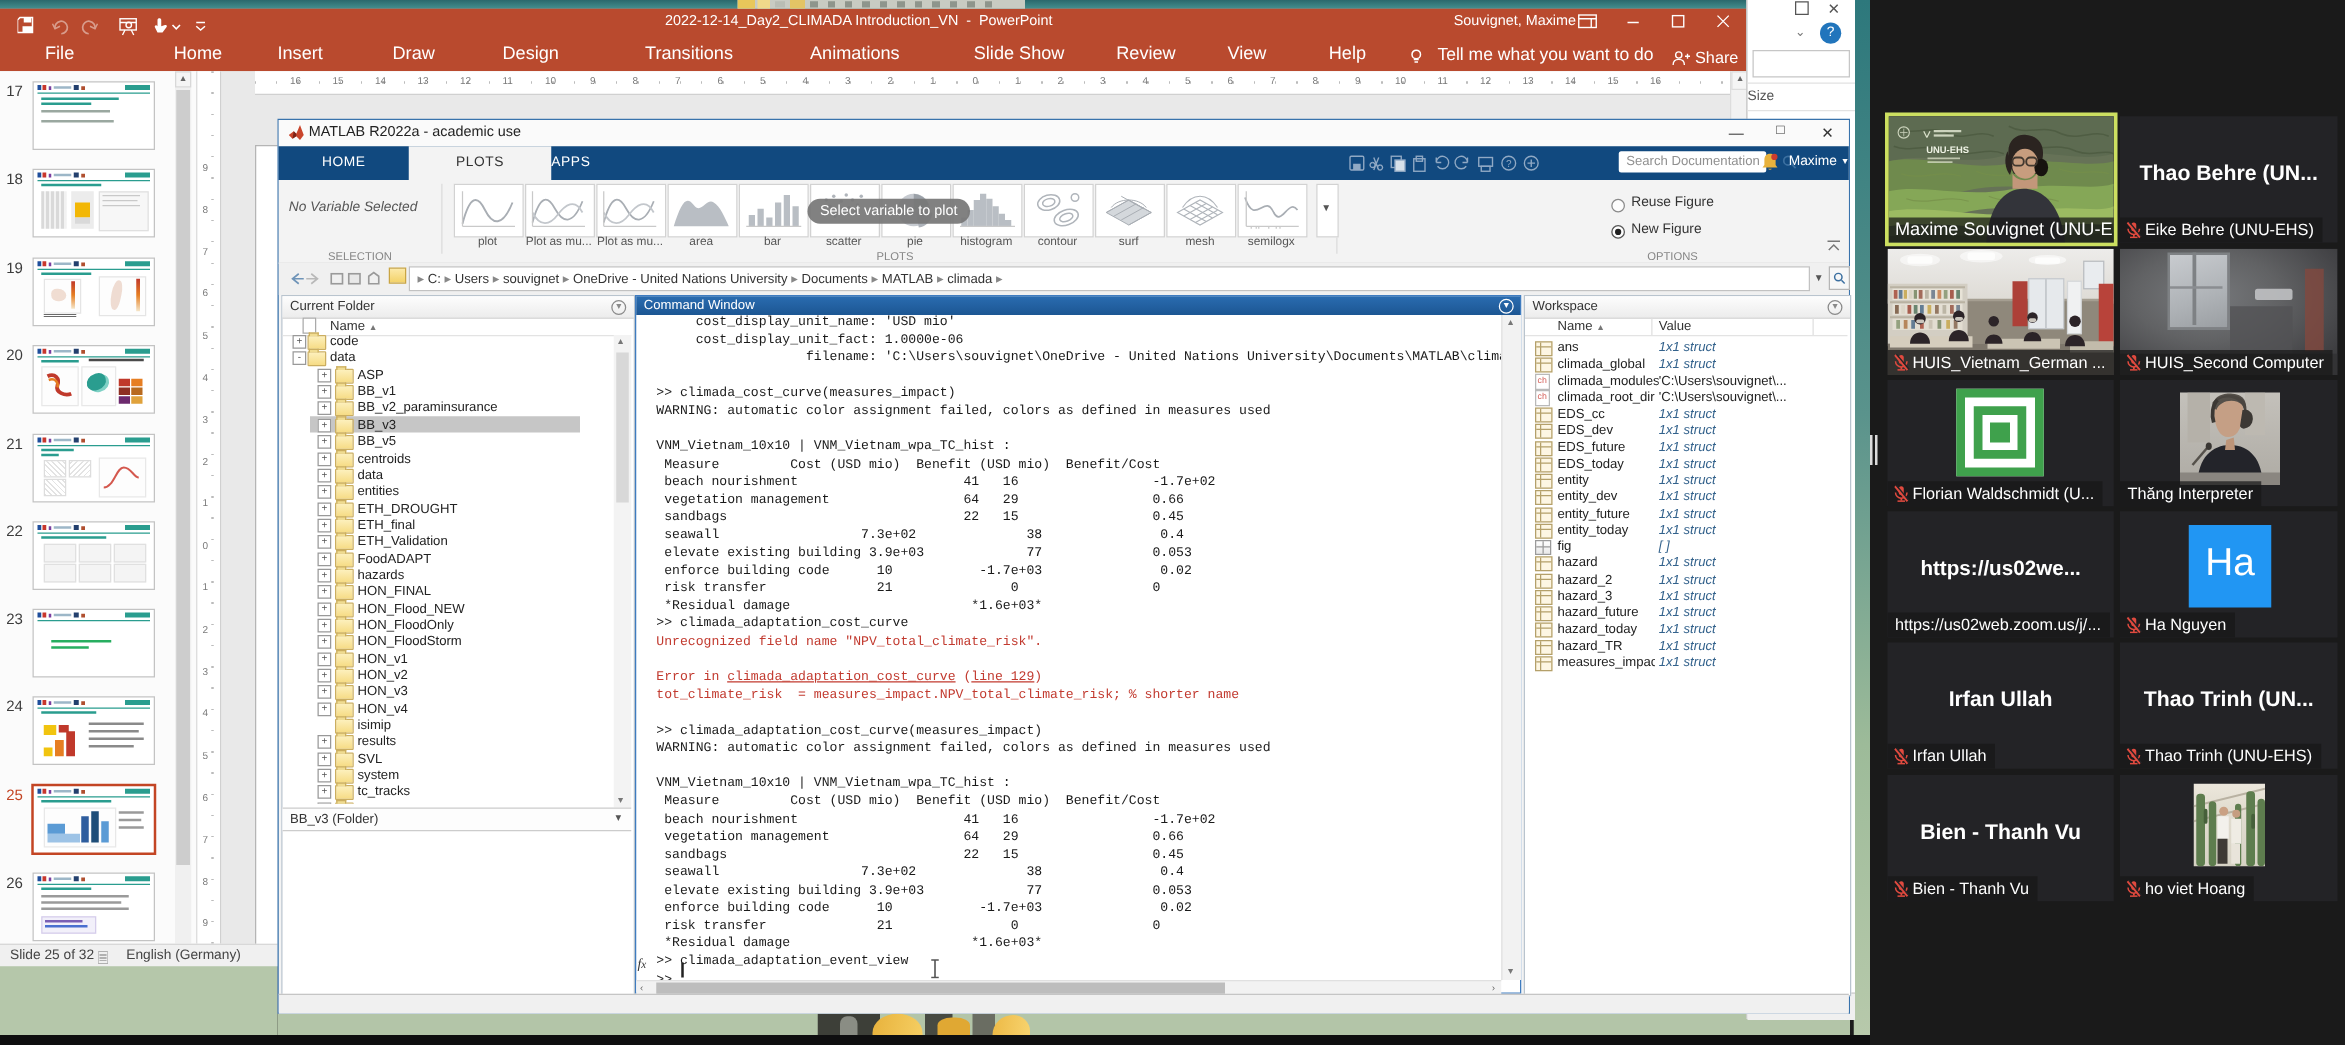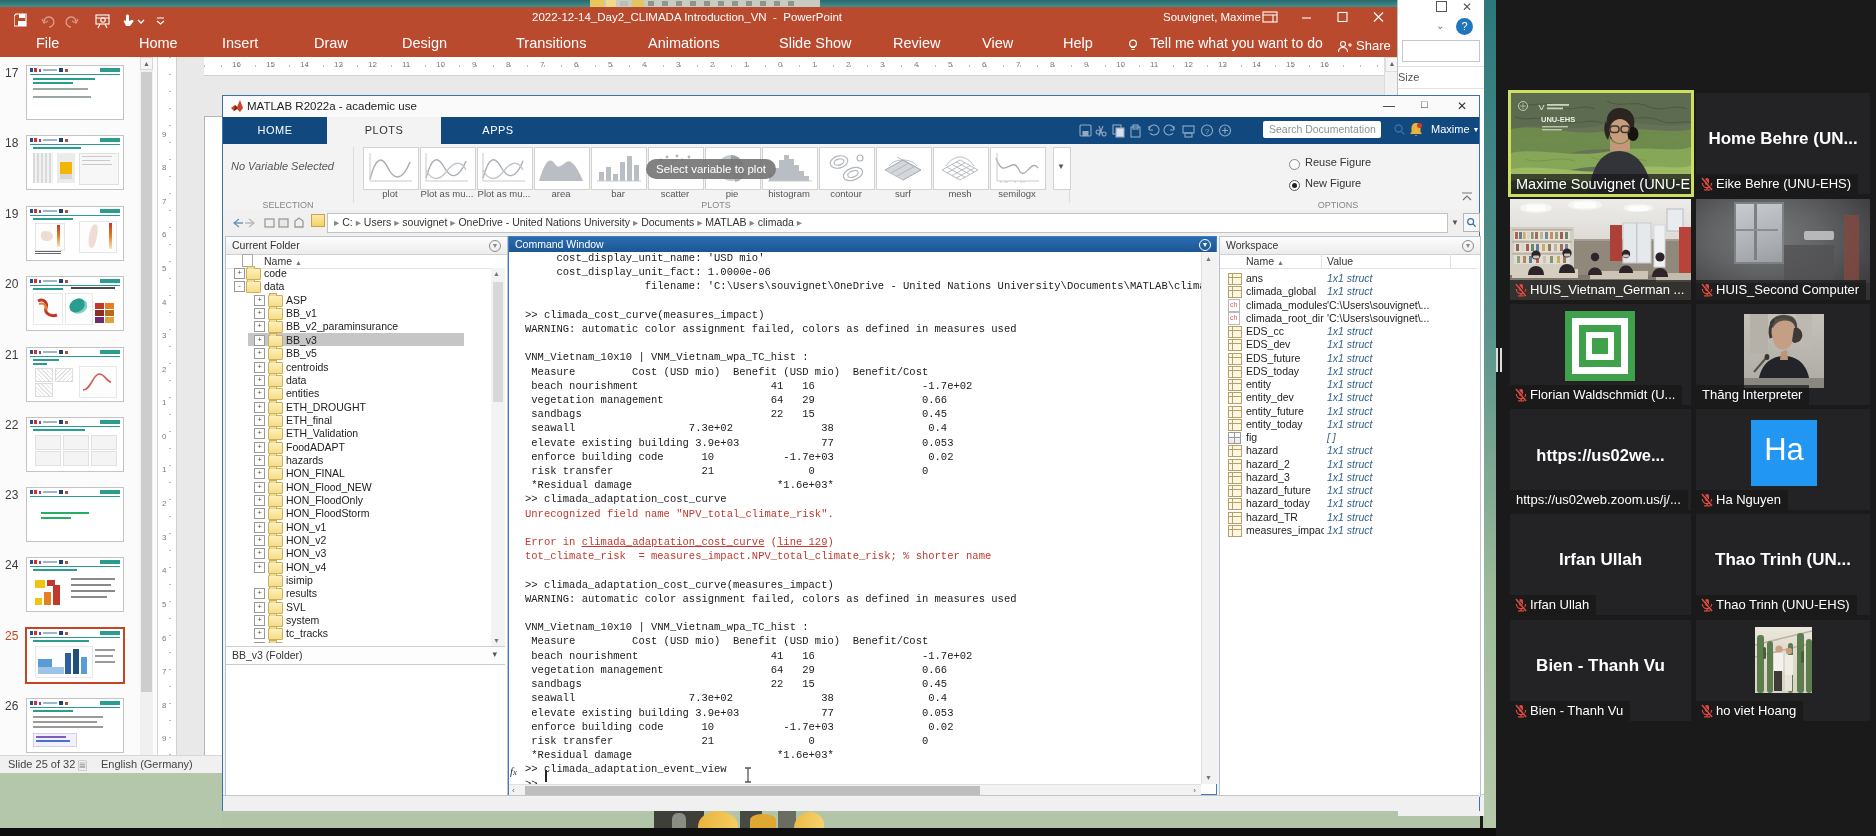--- a/index.html
+++ b/index.html
@@ -462,41 +462,41 @@
           <path d="M5 6 L7 8 L7 10 L4 12 Z" fill="#7a2318"></path>
         </svg>
       <div class="a" style="left:24px;top:4px;font-size:11.5px;color:#222;">MATLAB R2022a - academic use</div>
       <div class="a" style="left:1160px;top:3px;font-size:12px;color:#333;">—</div>
       <div class="a" style="left:1198px;top:2px;font-size:11px;color:#333;">□</div>
       <div class="a" style="left:1234px;top:3px;font-size:12px;color:#333;">✕</div>
     </div>
     <div class="a" id="mltabs">
       <div class="a" style="left:0;top:0;width:104px;height:27px;color:#fff;font-size:11px;text-align:center;line-height:27px;letter-spacing:0.5px;">HOME</div>
       <div class="a" style="left:104px;top:0;width:114px;height:27px;background:#f3f3f3;color:#333;font-size:11px;text-align:center;line-height:27px;letter-spacing:0.5px;">PLOTS</div>
-      <div class="a" style="left:218px;top:0;width:114px;height:18px;color:#fff;font-size:11px;text-align:center;line-height:27px;letter-spacing:0.5px;">APPS</div>
+      <div class="a" style="left:218px;top:0;width:114px;height:18px;color:#fff;font-size:11px;line-height:27px;letter-spacing:0.5px;">APPS</div>
       <svg class="a" style="left:856px;top:5px;" width="170" height="17" viewBox="0 0 170 17">
         <g stroke="#9fb4cc" fill="none" stroke-width="1.1" opacity="0.9">
           <rect x="1" y="3" width="11" height="11" rx="1"></rect>
             <rect x="3.5" y="9" width="6" height="5" fill="#9fb4cc" stroke="none"></rect>
           <path d="M20 4 l4 10 M24 4 l-4 10 M19 8 a2 2 0 1 0 0.1 0 M25 10 a2 2 0 1 0 0.1 0"></path>
           <rect x="34" y="3" width="8" height="9"></rect>
             <rect x="37" y="6" width="8" height="9" fill="#eef2f7"></rect>
           <rect x="52" y="5" width="9" height="10"></rect>
             <rect x="54" y="3" width="5" height="4"></rect>
           <path d="M70 8 a5 5 0 1 1 1 3 M70 8 l0 -4 M70 8 l4 0"></path>
           <path d="M95 8 a5 5 0 1 0 -1 3 M95 8 l0 -4 M95 8 l-4 0"></path>
           <rect x="104" y="4" width="11" height="7"></rect>
             <rect x="106" y="11" width="7" height="4"></rect>
           <circle cx="128" cy="8.5" r="5.5"></circle>
             <text x="128" y="11.5" font-size="8" fill="#9fb4cc" text-anchor="middle" stroke="none" font-family="Liberation Sans">?</text>
           <circle cx="146" cy="8.5" r="5.5"></circle>
             <path d="M143 8.5 h6 M146 5.5 v6"></path>
         </g>
       </svg>
-      <div class="a" style="left:1040px;top:4px;width:118px;height:17px;background:#fff;border-radius:2px;">
+      <div class="a" style="left:1072px;top:4px;width:118px;height:17px;background:#fff;border-radius:2px;">
         <div class="a" style="left:6px;top:2px;font-size:10.5px;color:#909090;">Search Documentation</div>
         <svg class="a" style="left:130px;top:2px;" width="13" height="13" viewBox="0 0 13 13">
             <g stroke="#3b6fa0" fill="none" stroke-width="1.4">
               <circle cx="5.5" cy="5.5" r="3.5"></circle>
               <path d="M8.5 8.5 l3 3"></path>
             </g>
           </svg>
       </div>
       <svg class="a" style="left:1186px;top:5px;" width="14" height="15" viewBox="0 0 14 15">
           <path d="M7 1 c-3 0-4.5 2-4.5 5 v4 l-1.5 2 h12 l-1.5 -2 v-4 c0-3 -1.5-5 -4.5-5 z" fill="#e8b23c"></path>
@@ -971,21 +971,21 @@
       <path d="M95 28 C92 34 93 42 97 47 L99 40 Z" fill="#2b2420"></path>
       <ellipse cx="122" cy="41" rx="5.5" ry="7" fill="#17130f"></ellipse>
       <rect x="99" y="33" width="9" height="6.5" rx="3" fill="none" stroke="#41382f" stroke-width="1.5"></rect>
       <rect x="110" y="33" width="8.5" height="6.5" rx="3" fill="none" stroke="#41382f" stroke-width="1.5"></rect>
       <path d="M78 101 C80 72 92 58 108 58 C124 58 138 72 141 101 Z" fill="#33343a"></path>
     </g>
   </svg>
   <div class="nlabel" style="padding-left:5px;font-size:14.5px;width:170px;">Maxime Souvignet (UNU-E...</div>
 </div>
 <div class="tile" style="left:200px;top:93px;width:174px;height:101px;">
-  <div class="cname" style="top:36px;">Home Behre (UN...</div>
+  <div class="cname" style="top:36px;">Thao Behre (UN...</div>
   <div class="nlabel" style="padding-left:20px;font-size:13px;"><svg class="a" style="left:4px;top:3px;" width="14" height="14" viewBox="0 0 14 14">
             <g fill="#e04a3f" stroke="none">
               <rect x="5" y="1" width="4" height="7" rx="2"></rect>
               <path d="M3 6 a4 4 0 0 0 8 0 h1.2 a5.2 5.2 0 0 1 -10.4 0 z"></path>
               <rect x="6.4" y="10.5" width="1.4" height="2"></rect>
               <rect x="4" y="12.3" width="6" height="1.2"></rect>
             </g>
             <path d="M2 1 L12 13" stroke="#e04a3f" stroke-width="1.6"></path>
             <path d="M3.2 0.4 L13.2 12.4" stroke="#232326" stroke-width="1"></path>
           </svg>Eike Behre (UNU-EHS)</div>

